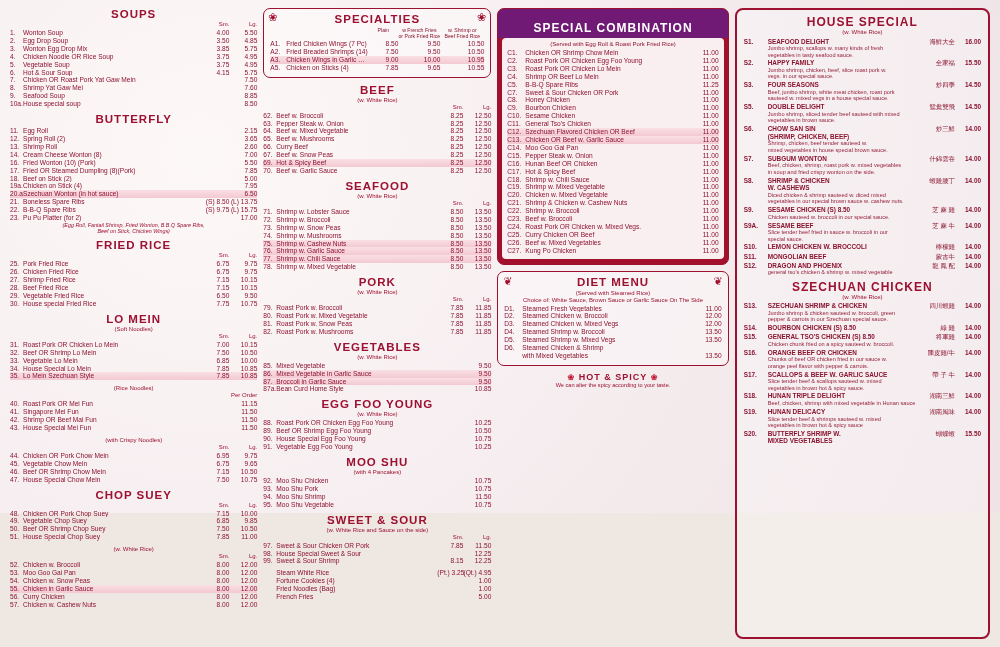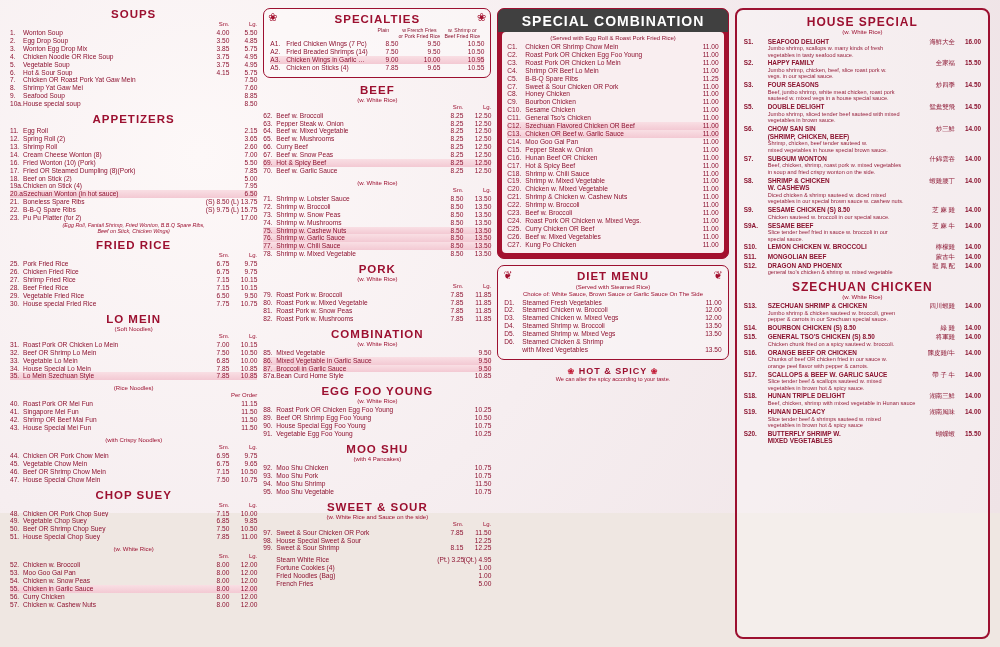--- a/index.html
+++ b/index.html
@@ -71,22 +71,22 @@
 
   .redbox{
     border:1.6px solid #9c1030;border-radius:7px;
     background:#a3102e;
     color:#fff;
     padding:0 0 5px 0;
     margin-bottom:6px;
     overflow:hidden;
   }
   .redbox .bar{
-    background:#404040;color:#fff;text-align:center;
-    font-weight:bold;font-size:14px;letter-spacing:1px;padding:4px 0 3px 0;
+    background:#701a75;color:#fff;text-align:center;
+    font-weight:bold;font-size:12px;letter-spacing:1px;padding:12px 0 3px 0;
   }
   .redbox .inner{
     background:rgba(255,255,255,0.93);
     margin:0 4px;border-radius:4px;padding:3px 5px 4px 5px;
     color:#8d1230;
   }
   .redbox .sub{color:#8d1230;}
 
   
   .specialpanel{
@@ -191,21 +191,21 @@
             <div class="row">
               <span class="no">10a.</span>
               <span class="nm">House special soup</span>
               <span class="p1"></span>
               <span class="p2">8.50</span>
             </div>
           </div>
       </div>
 
       <div class="sec">
-        <div class="sec-title">APPETIZERS</div>
+        <div class="sec-title">BUTTERFLY</div>
         <div class="rows">
             <div class="row">
               <span class="no">11.</span>
               <span class="nm">Egg Roll</span>
               <span class="p1"></span>
               <span class="p2">2.15</span>
             </div>
             <div class="row">
               <span class="no">12.</span>
               <span class="nm">Spring Roll (2)</span>
@@ -611,20 +611,21 @@
             <div class="row">
               <span class="no">70.</span>
               <span class="nm">Beef w. Garlic Sauce</span>
               <span class="p1">8.25</span>
               <span class="p2">12.50</span>
             </div>
           </div>
       </div>
 
       <div class="sec">
+        <div class="sec-title">SEAFOOD</div>
         <div class="sub">(w. White Rice)</div>
         <div class="hdr">
           <span class="a">Sm.</span>
           <span class="b">Lg.</span>
         </div>
         <div class="rows">
             <div class="row">
               <span class="no">71.</span>
               <span class="nm">Shrimp w. Lobster Sauce</span>
               <span class="p1">8.50</span>
@@ -704,21 +705,21 @@
             <div class="row">
               <span class="no">82.</span>
               <span class="nm">Roast Pork w. Mushrooms</span>
               <span class="p1">7.85</span>
               <span class="p2">11.85</span>
             </div>
           </div>
       </div>
 
       <div class="sec">
-        <div class="sec-title">COMBINATION</div>
+        <div class="sec-title">VEGETABLES</div>
         <div class="sub">(w. White Rice)</div>
         <div class="rows">
             <div class="row">
               <span class="no">85.</span>
               <span class="nm">Mixed Vegetable</span>
               <span class="p1"></span>
               <span class="p2">9.50</span>
             </div>
             <div class="row hl">
               <span class="no">86.</span>

